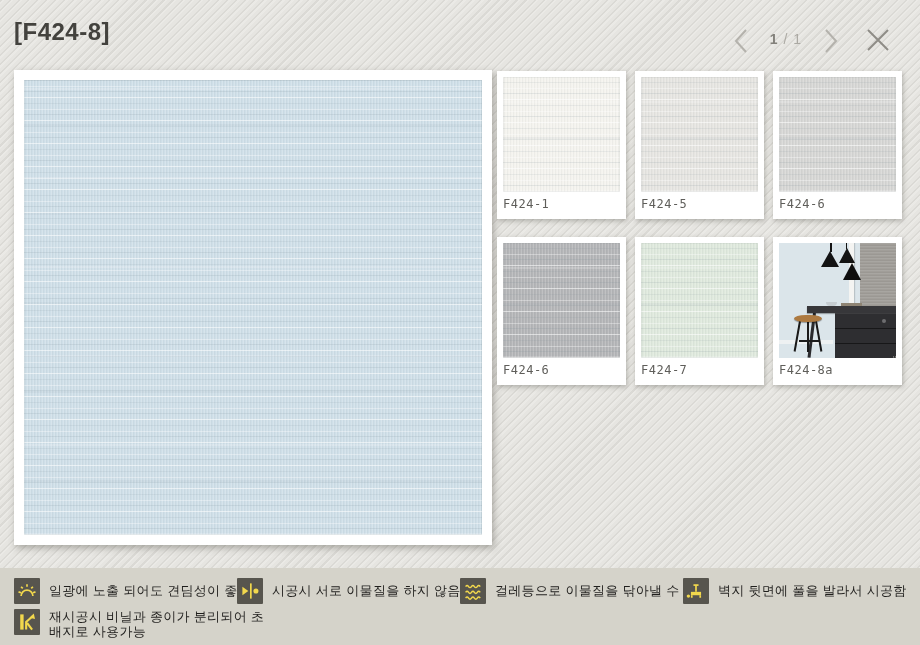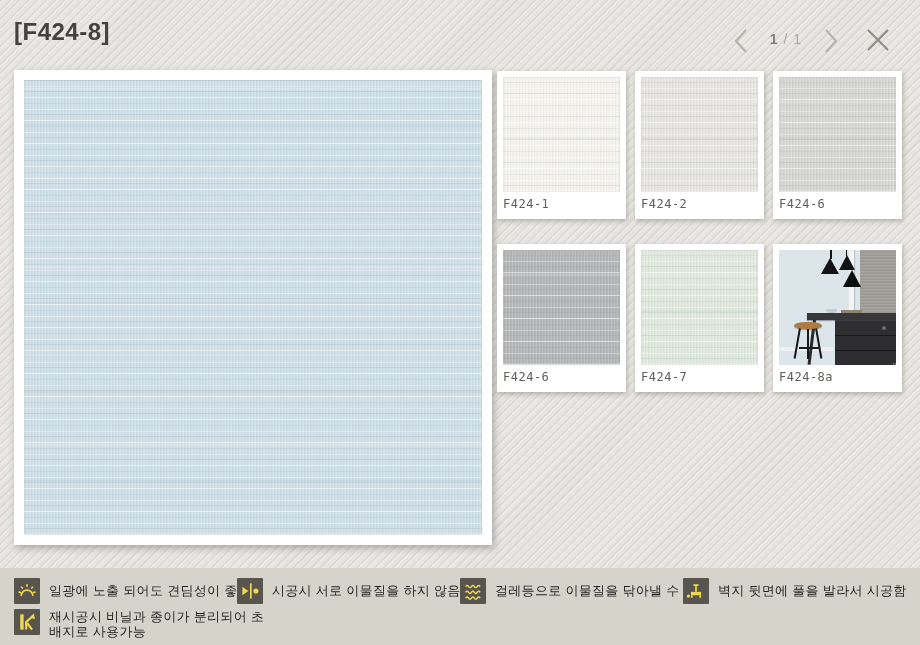--- a/index.html
+++ b/index.html
@@ -50,21 +50,21 @@
         rgba(255,255,255,0.16) 0 1px, rgba(90,100,110,0.05) 1px 2px, rgba(255,255,255,0) 2px 3px),
       repeating-linear-gradient(0deg,
         rgba(255,255,255,0.20) 0 2px, rgba(255,255,255,0) 2px 53px,
         rgba(140,155,165,0.10) 53px 55px, rgba(255,255,255,0) 55px 89px);
     box-shadow:inset 0 0 0 1px rgba(90,100,105,0.08);
   }
 
   
   .thumb-grid {
     position:absolute; left:497px; top:71px; width:407px;
-    display:grid; grid-template-columns:repeat(3,129px); gap:25px 9px;
+    display:grid; grid-template-columns:repeat(3,129px); gap:18px 9px;
   }
   .thumb-card {
     width:129px; height:148px; background:#ffffff; padding:6px;
     box-shadow:1px 2px 5px rgba(90,88,80,0.40); cursor:pointer;
   }
   .thumb-card .swatch { width:117px; height:115px; }
   .thumb-label {
     margin-top:5px; font-family:"DejaVu Sans Mono", monospace;
     font-size:12px; color:#5f5e5a; letter-spacing:0.5px;
   }
@@ -167,21 +167,21 @@
 
   <div class="thumb-grid">
 
     <div class="thumb-card">
       <div class="swatch tex" style="background-color: rgb(244, 243, 238);"></div>
       <div class="thumb-label">F424-1</div>
     </div>
 
     <div class="thumb-card">
       <div class="swatch tex" style="background-color: rgb(230, 229, 225);"></div>
-      <div class="thumb-label">F424-2</div>
+      <div class="thumb-label">F424-5</div>
     </div>
 
     <div class="thumb-card">
       <div class="swatch tex" style="background-color: rgb(214, 214, 212);"></div>
       <div class="thumb-label">F424-6</div>
     </div>
 
     <div class="thumb-card">
       <div class="swatch tex" style="background-color: rgb(180, 181, 183);"></div>
       <div class="thumb-label">F424-6</div>

